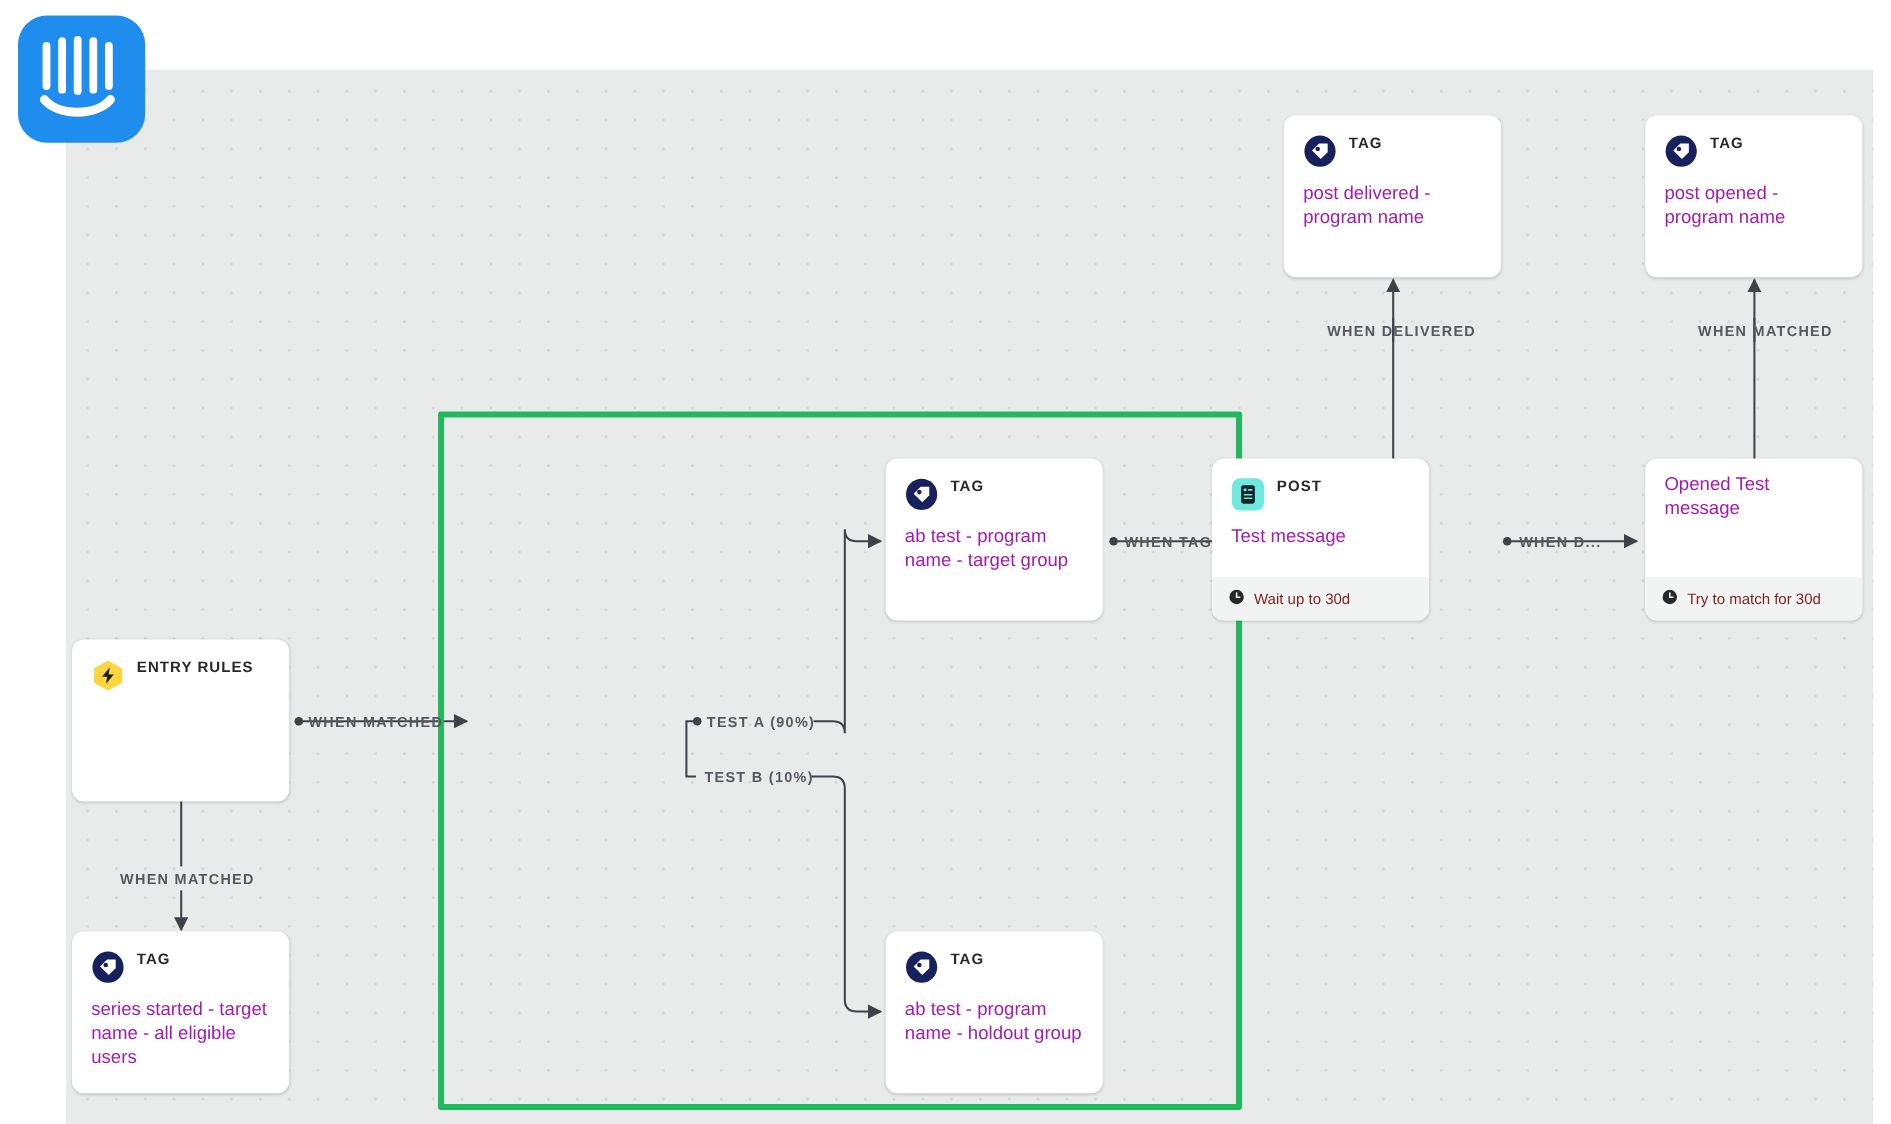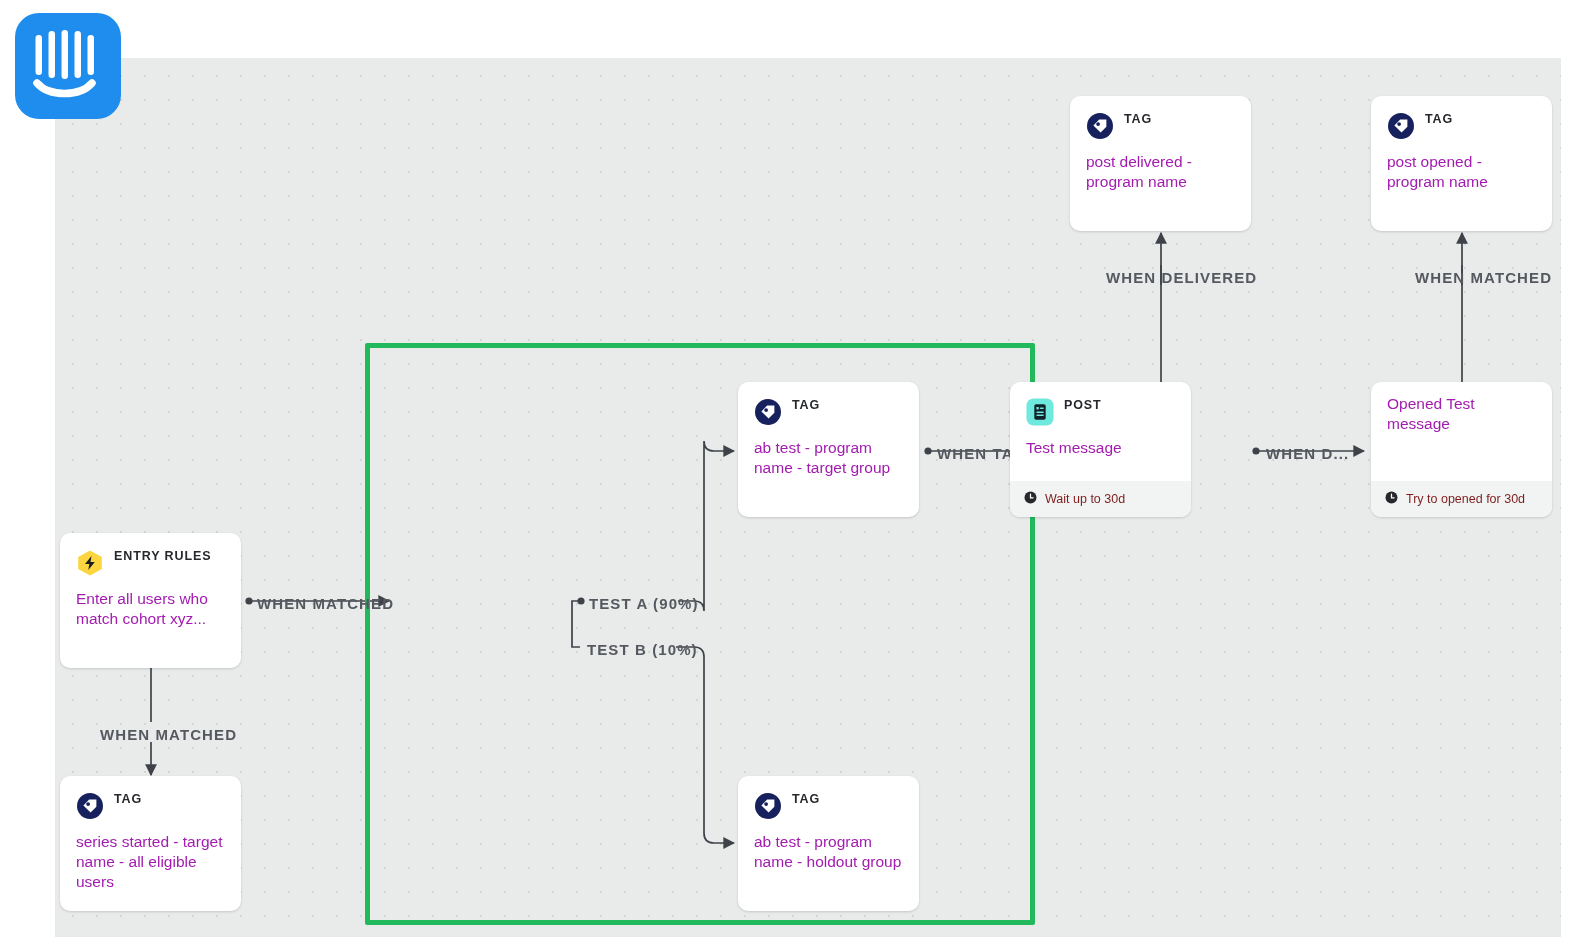--- a/index.html
+++ b/index.html
@@ -107,21 +107,21 @@
     flex: 0 0 28px;
     display: flex;
     align-items: center;
     justify-content: center;
   }
   .badge svg { display: block; }
 
   
   .edge-label {
     position: absolute;
-    font-size: 15px;
+    font-size: 12px;
     letter-spacing: 1.1px;
     font-weight: bold;
     color: #55595f;
     text-transform: uppercase;
     white-space: nowrap;
   }
 </style>
 </head>
 <body>
 
@@ -198,21 +198,20 @@
   <div class="node" style="left:60px; top:533px; width:181px; height:135px;">
     <div class="node-head">
       <span class="badge">
         <svg width="28" height="28" viewBox="0 0 28 28">
           <polygon points="14,1.5 25.8,8 25.8,20 14,26.5 2.2,20 2.2,8" fill="#fcd53f"></polygon>
           <path d="M15.5 7 L9 15 L13.3 15 L12.3 21 L18.8 13 L14.5 13 Z" fill="#1c1c1c"></path>
         </svg>
       </span>
       <span class="node-kind">ENTRY RULES</span>
     </div>
-    <div class="node-title">Enter all users who match cohort xyz...</div>
   </div>
 
   <div class="node" style="left:60px; top:776px; width:181px; height:135px;">
     <div class="node-head">
       <span class="badge">
         <svg width="28" height="28" viewBox="0 0 28 28">
           <circle cx="14" cy="14" r="13" fill="#17215e"></circle>
           <path d="M13.2 7.6 L20.4 7.6 L20.4 14.8 L14.6 20.6 L7.4 13.4 Z" fill="#ffffff"></path>
           <circle cx="12.1" cy="12.1" r="1.9" fill="#17215e"></circle>
         </svg>
@@ -281,21 +280,21 @@
 
   <div class="node" style="left:1371px; top:382px; width:181px; height:135px;">
     <div class="node-title">Opened Test message</div>
     <div class="node-footer">
       <span>
         <svg width="13" height="13" viewBox="0 0 13 13">
           <circle cx="6.5" cy="6.5" r="6" fill="#26282c"></circle>
           <path d="M6.5 3.2 L6.5 6.8 L9.1 6.8" stroke="#ffffff" stroke-width="1.25" fill="none" stroke-linecap="round"></path>
         </svg>
       </span>
-      <span>Try to opened for 30d</span>
+      <span>Try to match for 30d</span>
     </div>
   </div>
 
   <div class="node" style="left:1070px; top:96px; width:181px; height:135px;">
     <div class="node-head">
       <span class="badge">
         <svg width="28" height="28" viewBox="0 0 28 28">
           <circle cx="14" cy="14" r="13" fill="#17215e"></circle>
           <path d="M13.2 7.6 L20.4 7.6 L20.4 14.8 L14.6 20.6 L7.4 13.4 Z" fill="#ffffff"></path>
           <circle cx="12.1" cy="12.1" r="1.9" fill="#17215e"></circle>

